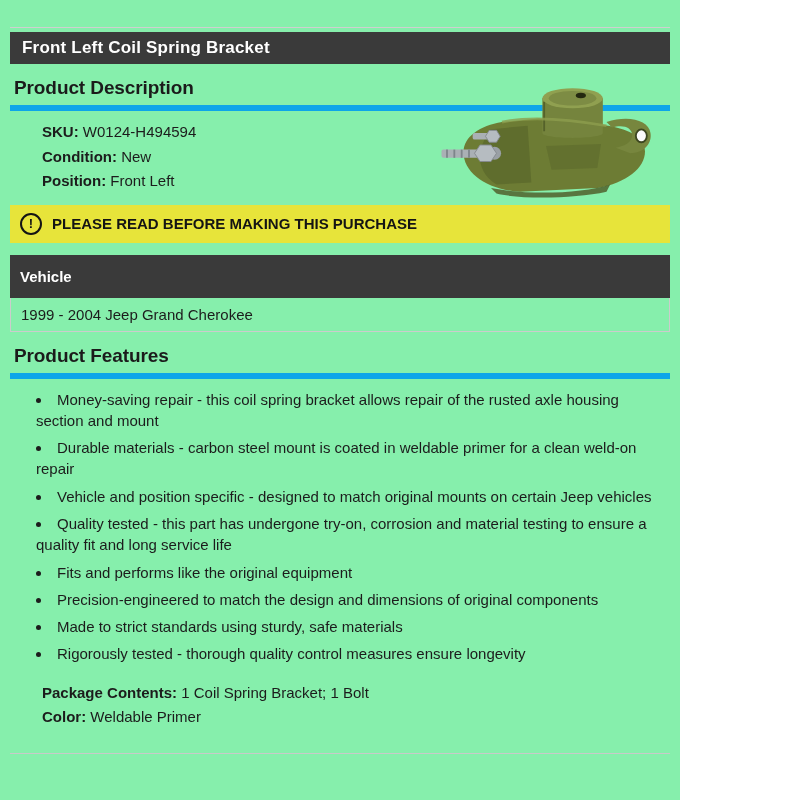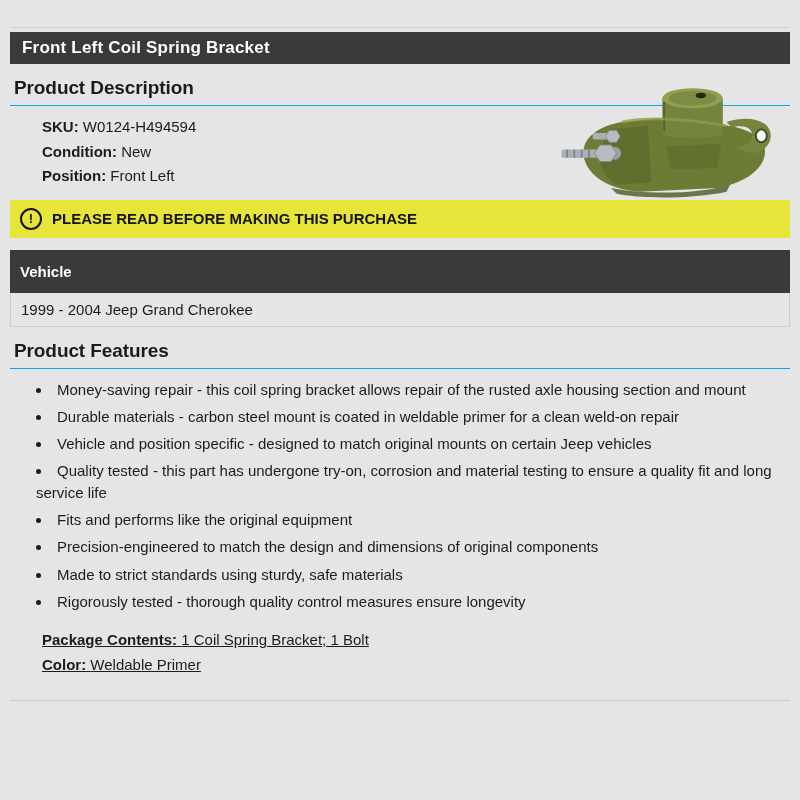--- a/index.html
+++ b/index.html
@@ -4,23 +4,23 @@
 <style>
   html, body {
     margin: 0;
     padding: 0;
     background: #ffffff;
     font-family: "Liberation Sans", "DejaVu Sans", sans-serif;
     color: #1c1c1c;
   }
   .page {
     position: relative;
-    width: 800px;
+    width: 680px;
     height: 800px;
-    background: #e5e5e5;
+    background: #86efac;
     overflow: hidden;
   }
   .content {
     margin: 0 10px;
   }
   .rule-top {
     border-top: 1px solid #cfcfcf;
     margin-top: 27px;
     margin-bottom: 4px;
   }
@@ -35,21 +35,21 @@
     font-size: 17px;
     letter-spacing: 0.2px;
     padding: 6px 12px;
   }
   .section-head {
     font-size: 19px;
     font-weight: bold;
     color: #1b1b1b;
     letter-spacing: -0.1px;
     padding: 13px 4px 6px 4px;
-    border-bottom: 1px solid #0ea5e9;
+    border-bottom: 6px solid #0ea5e9;
   }
   .fields {
     padding: 8px 0 0 20px;
   }
   .field {
     font-size: 15px;
     line-height: 1.5;
     margin: 2px 12px;
   }
   .field .lbl { font-weight: bold; }
@@ -103,21 +103,20 @@
     list-style-position: inside;
     list-style-type: disc;
   }
   ul.features li {
     font-size: 15px;
     line-height: 1.42;
     margin: 6px 0;
   }
   .specs-fields {
     padding: 6px 0 0 20px;
-    text-decoration: underline;
   }
 </style>
 </head>
 <body>
 
 <div class="page">
   <div class="content">
 
     <div class="rule-top"></div>
 

